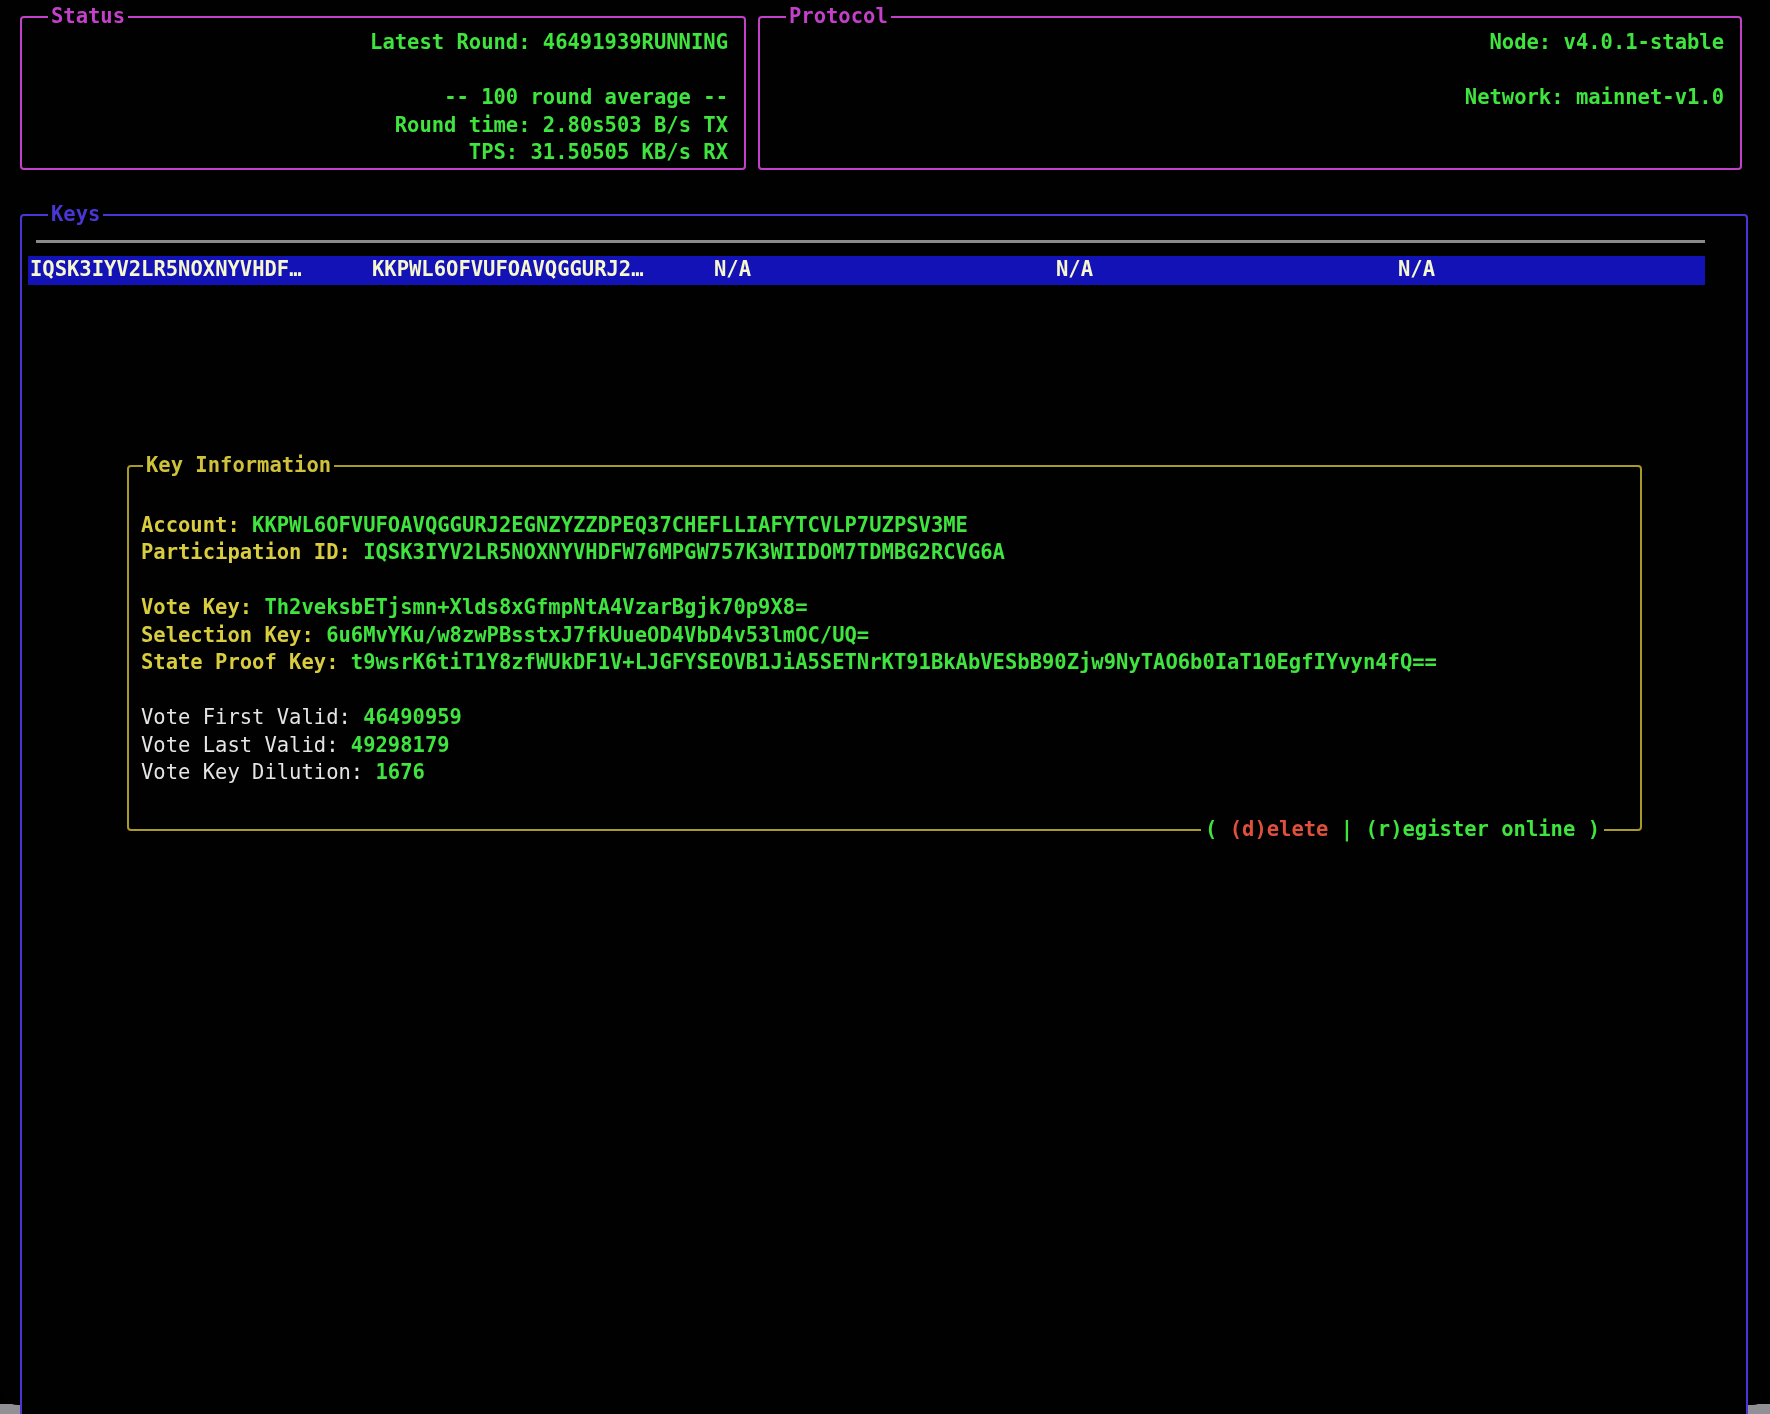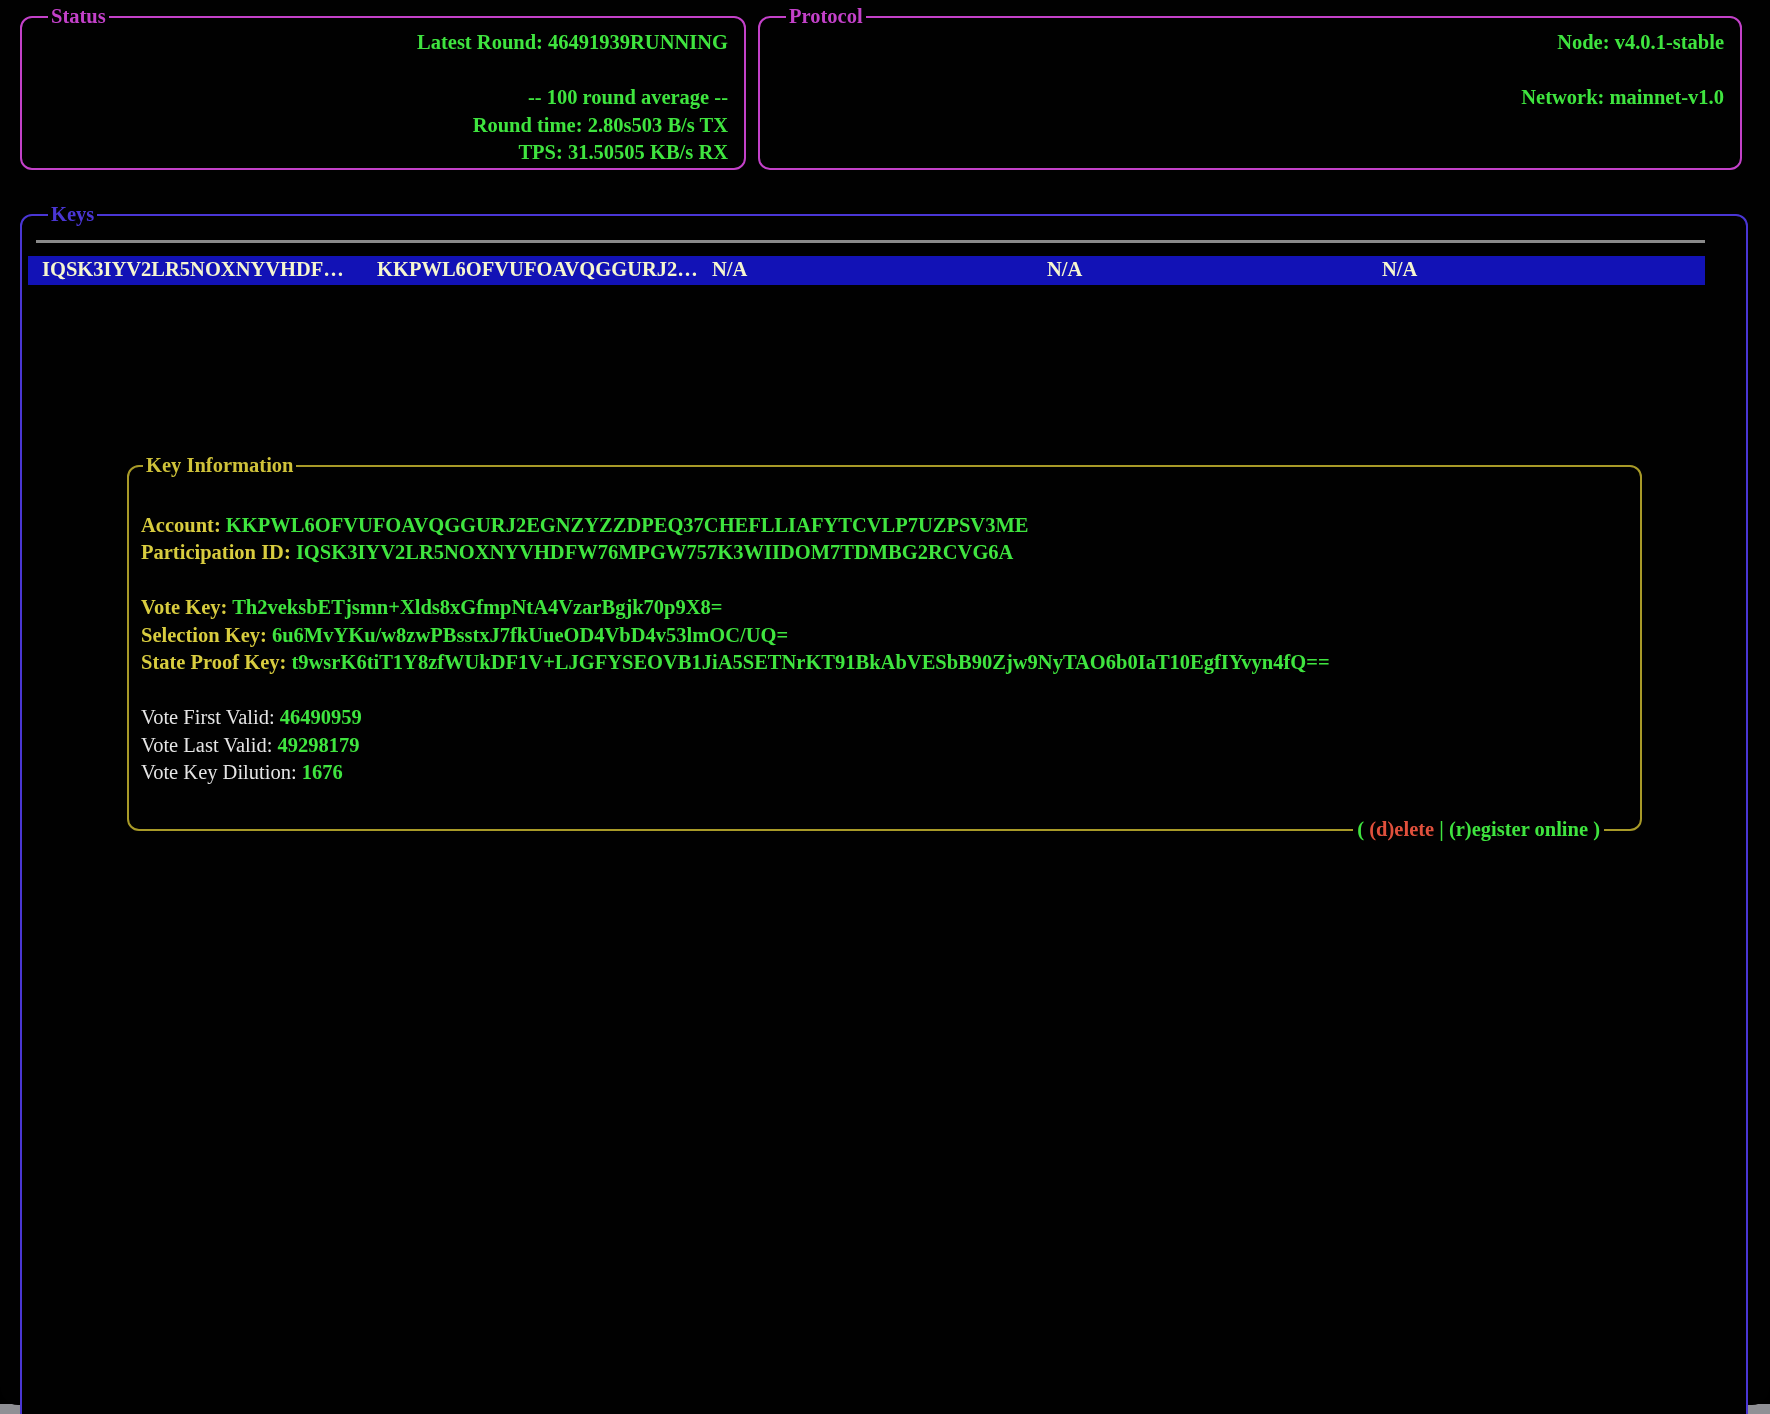--- a/index.html
+++ b/index.html
@@ -15,21 +15,21 @@
   .desktop-strip {
     position:absolute; left:0; right:0; bottom:0; height:10px;
     background:#909095;
   }
   .terminal {
     position:absolute; top:0; left:0; width:1770px; height:1405px;
     background:#010101;
     border-radius:0 0 18px 18px;
     padding-top:16px;
   }
-  .box { position:relative; border:2px solid; border-radius:12px; background:#010101;font-family:Liberation Serif, serif; }
+  .box { position:relative; border:2px solid; border-radius:4px; background:#010101; }
   .box-title {
     position:absolute; top:-15px; background:#010101; padding:0 3px;
     white-space:nowrap;
   }
   
   .top-row { display:flex; margin:0 28px 0 20px; gap:12px; }
   .status-box { width:726px; height:154px; border-color:#c341c9; padding:11px 16px 0 16px; }
   .protocol-box { flex:1; height:154px; border-color:#c341c9; padding:11px 16px 11px 16px; }
   .status-box .box-title, .protocol-box .box-title { color:#c341c9; left:26px; }
   .tline { display:flex; justify-content:flex-end; height:27.5px; white-space:pre-wrap; }
@@ -40,21 +40,21 @@
     border-color:#4a36d4; padding-top:12px;
   }
   .keys-box > .box-title { color:#4a36d4; left:26px; }
   .thead { display:flex; padding-left:20px; height:27.5px; }
   .col { width:335px; flex:0 0 auto; white-space:nowrap; }
   .sep-wrap { height:27.5px; padding-top:12px; }
   .sepline { margin-left:14px; width:1669px; height:3px; background:#8a8a8a; }
   .trow {
     margin-left:6px; width:1677px; height:29px;
     background:#1212b6; color:#f6f6cf;
-    display:flex; align-items:center; padding-left:14px;
+    display:flex; align-items:center; padding-left:2px;gap:7px;
   }
   
   .keyinfo-box {
     margin:180px 0 0 105px; width:1515px; min-height:366px;
     border-color:#a89a28; padding:45px 8px 40px 12px;
   }
   .keyinfo-box .box-title { color:#cfc23a; left:14px; }
   .kline { height:27.5px; white-space:pre-wrap; }
   .ylabel { color:#d8cc3f; }
   .plabel { color:#e5e5e5; font-weight:normal; }

